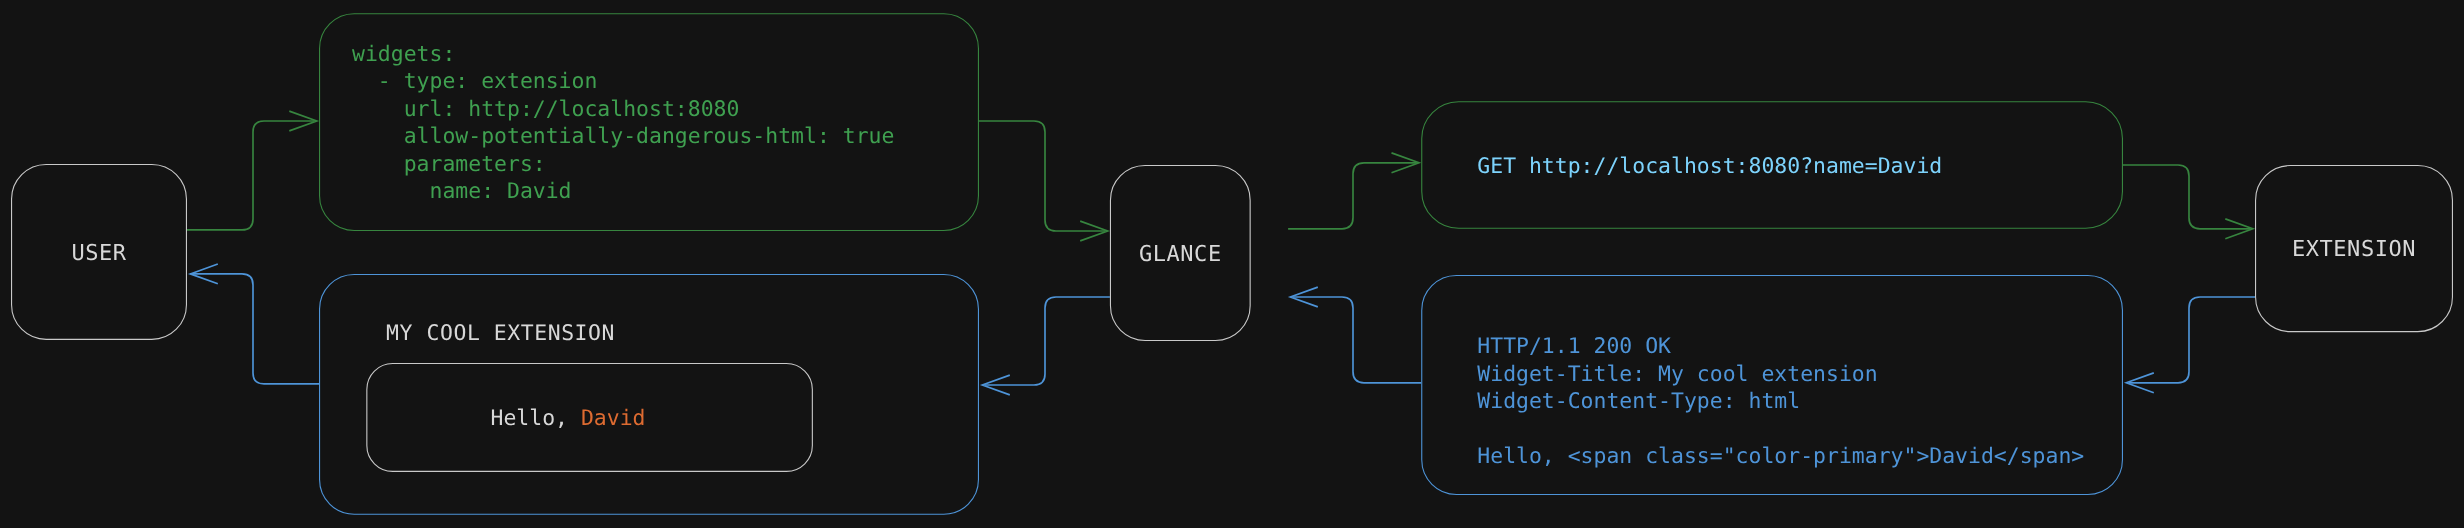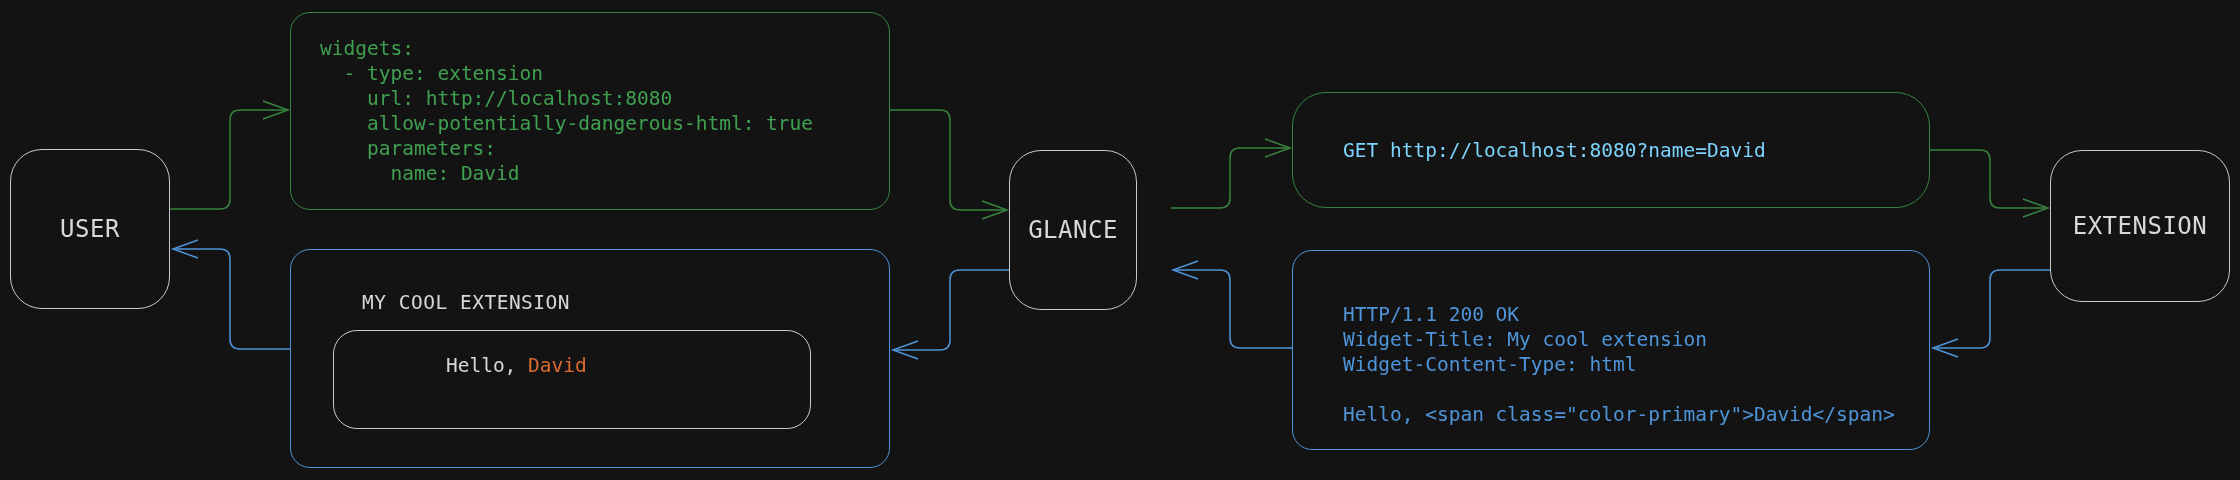--- a/index.html
+++ b/index.html
@@ -24,33 +24,33 @@
     height: 480px;
   }
   .node {
     position: absolute;
     border: 1.5px solid #c9c9c9;
     border-radius: 32px;
     display: flex;
     align-items: center;
     justify-content: center;
     color: #d8d8d8;
-    font-size: 24px;
+    font-size: 20px;
     letter-spacing: 0.5px;
     box-sizing: border-box;
     background: #131313;
   }
   #user-node      { left: 10px;   top: 149px; width: 160px; height: 160px; }
   #glance-node    { left: 1009px; top: 150px; width: 128px; height: 160px; }
   #extension-node { left: 2050px; top: 150px; width: 180px; height: 152px; }
 
   .code-box {
     position: absolute;
     box-sizing: border-box;
-    border-radius: 20px;
+    border-radius: 32px;
     display: flex;
     align-items: center;
     background: #131313;
   }
   .code-box pre {
     margin: 0;
     font-family: "DejaVu Sans Mono", "Liberation Mono", monospace;
     font-size: 19.5px;
     line-height: 25px;
     white-space: pre;
@@ -79,31 +79,30 @@
     border: 1.5px solid #4e94d8;
     display: block;
   }
   #widget-title {
     position: absolute;
     left: 60px; top: 41px;
     color: #d8d8d8;
     font-size: 19.5px;
     letter-spacing: 0.5px;
     white-space: pre;
-    margin-left: 11px;
   }
   #widget-inner {
     position: absolute;
     left: 42px; top: 80px;
-    width: 478px; height: 99px;
+    width: 406px; height: 99px;
     border: 1.5px solid #c9c9c9;
     border-radius: 24px;
     box-sizing: border-box;
     display: flex;
-    align-items: flex-start;
+    align-items: center;
   }
   #widget-inner .greeting {
     padding-left: 18px;
     font-size: 19.5px;
     color: #d8d8d8;
     white-space: pre;
   }
   #widget-inner .greeting .name { color: #dd6b31; }
 
   .edge { fill: none; stroke-width: 1.5px; }

